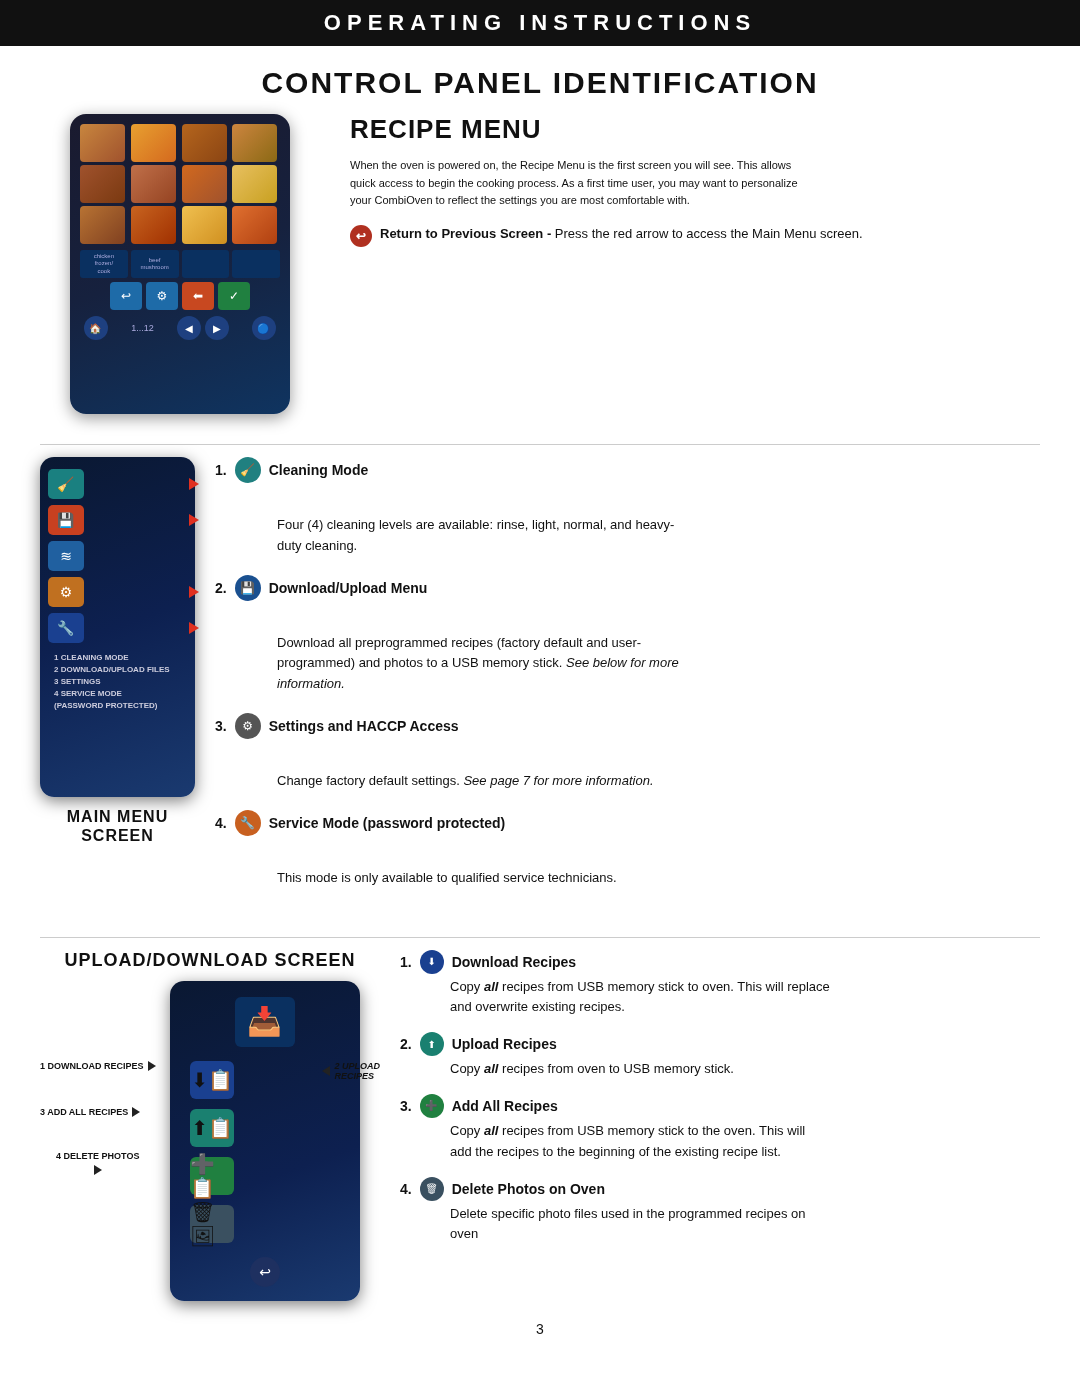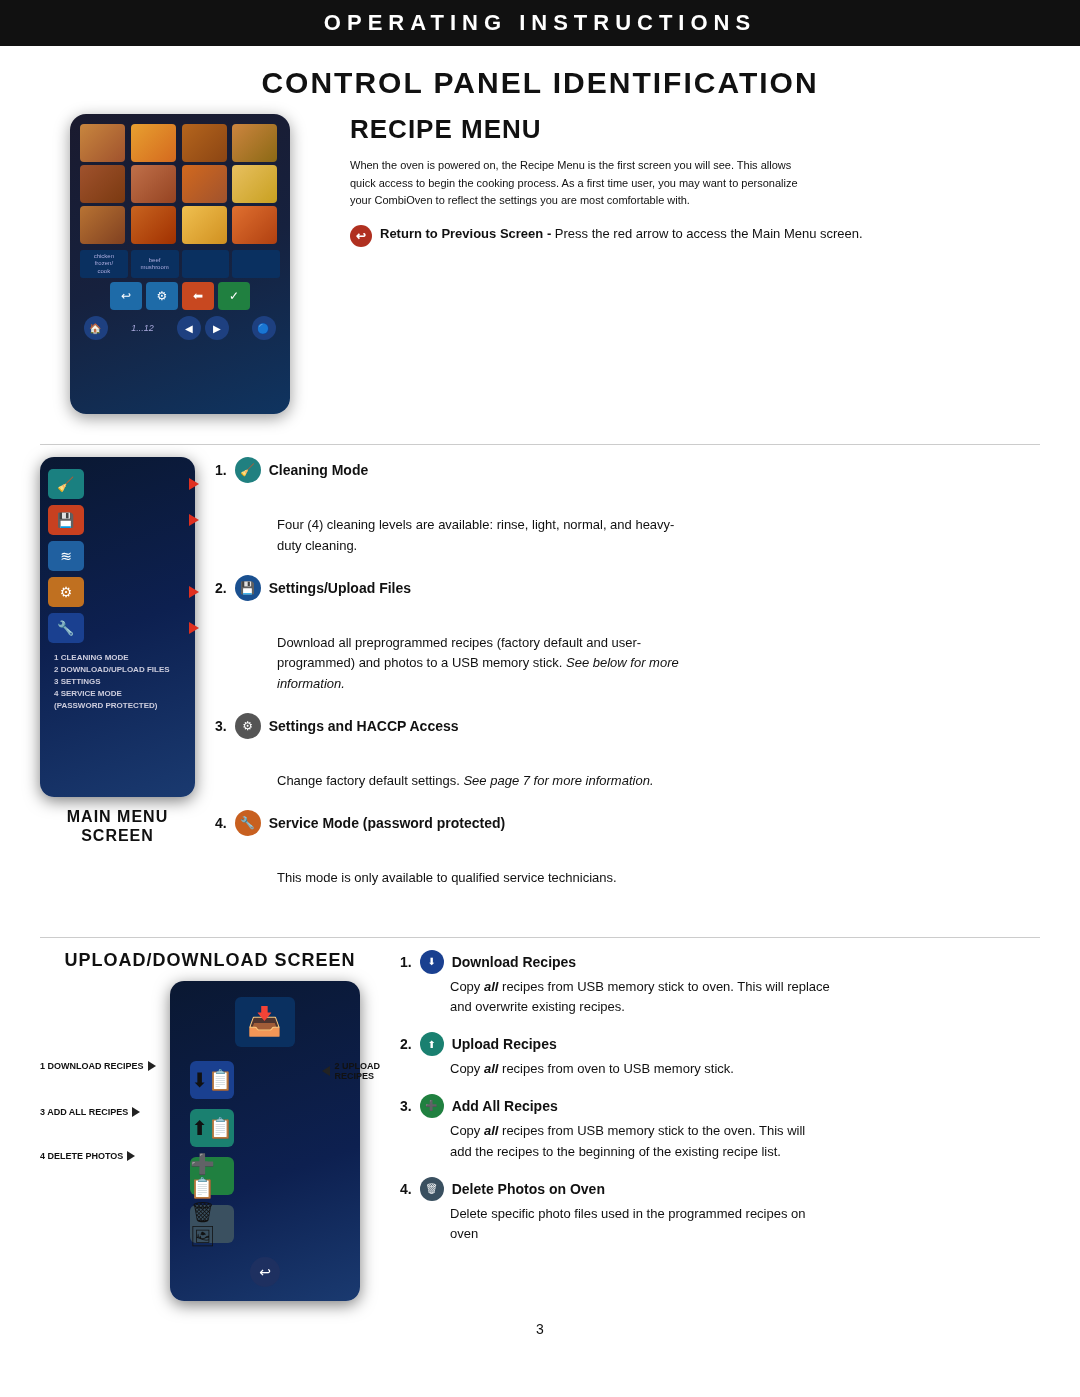--- a/index.html
+++ b/index.html
@@ -148,21 +148,20 @@
       height: 24px;
       display: flex;
       align-items: center;
       justify-content: center;
       font-size: 10px;
       color: #fff;
     }
     .device-nav-text {
       font-size: 9px;
       color: #aad;
-      font-style: italic;
     }
     .device-nav-arrows {
       display: flex;
       gap: 4px;
     }
 
     
     .recipe-menu-title {
       font-size: 26px;
       font-weight: bold;
@@ -627,21 +626,21 @@
           <div class="ni-icon teal">🧹</div>
           <span class="ni-title">Cleaning Mode</span>
         </div>
         <div class="ni-text">Four (4) cleaning levels are available: rinse, light, normal, and heavy-duty cleaning.</div>
       </div>
 
       <div class="numbered-item">
         <div class="ni-header">
           <span class="ni-num">2.</span>
           <div class="ni-icon blue">💾</div>
-          <span class="ni-title">Settings/Upload Files</span>
+          <span class="ni-title">Download/Upload Menu</span>
         </div>
         <div class="ni-text">Download all preprogrammed recipes (factory default and user-programmed) and photos to a USB memory stick. <em>See below for more information.</em></div>
       </div>
 
       <div class="numbered-item">
         <div class="ni-header">
           <span class="ni-num">3.</span>
           <div class="ni-icon gray">⚙</div>
           <span class="ni-title">Settings and HACCP Access</span>
         </div>
@@ -671,21 +670,21 @@
 
         <div style="position:absolute; left:0; top:80px; font-size:9px; font-weight:bold;">
           <div style="display:flex; align-items:flex-start; gap:4px; margin-bottom:36px;">
             <span>1 DOWNLOAD RECIPES</span>
             <div style="width:0;height:0;border-top:5px solid transparent;border-bottom:5px solid transparent;border-left:8px solid #222;"></div>
           </div>
           <div style="display:flex; align-items:center; gap:4px; margin-bottom:34px;">
             <span>3 ADD ALL RECIPES</span>
             <div style="width:0;height:0;border-top:5px solid transparent;border-bottom:5px solid transparent;border-left:8px solid #222;"></div>
           </div>
-          <div style="display:flex; align-items:center; gap:4px;">
+          <div style="display:flex; align-items:center; gap:4px;flex-direction:column;">
             <span>4 DELETE PHOTOS</span>
             <div style="width:0;height:0;border-top:5px solid transparent;border-bottom:5px solid transparent;border-left:8px solid #222;"></div>
           </div>
         </div>
 
         <div class="ud-device" style="margin-left:130px; width:190px;">
 
           <div class="ud-top-icon">
             <div class="ud-top-icon-box">
               <span style="font-size:28px;">📥</span>
@@ -705,21 +704,21 @@
             <div class="ud-icon-item">
               <div class="ud-icon gray2" style="font-size:20px;">🗑🖼</div>
             </div>
           </div>
 
           <div class="ud-bottom-nav">
             <div class="ud-back-btn">↩</div>
           </div>
         </div>
 
-        <div style="position:absolute; right:0; top:80px; font-size:9px; font-weight:bold; text-align:left;">
+        <div style="position:absolute; right:0; top:80px; font-size:9px; font-weight:bold; text-align:left;font-style:italic;">
           <div style="display:flex; align-items:center; gap:4px;">
             <div style="width:0;height:0;border-top:5px solid transparent;border-bottom:5px solid transparent;border-right:8px solid #222;"></div>
             <div>
               <div>2 UPLOAD</div>
               <div>RECIPES</div>
             </div>
           </div>
         </div>
       </div>
     </div>

